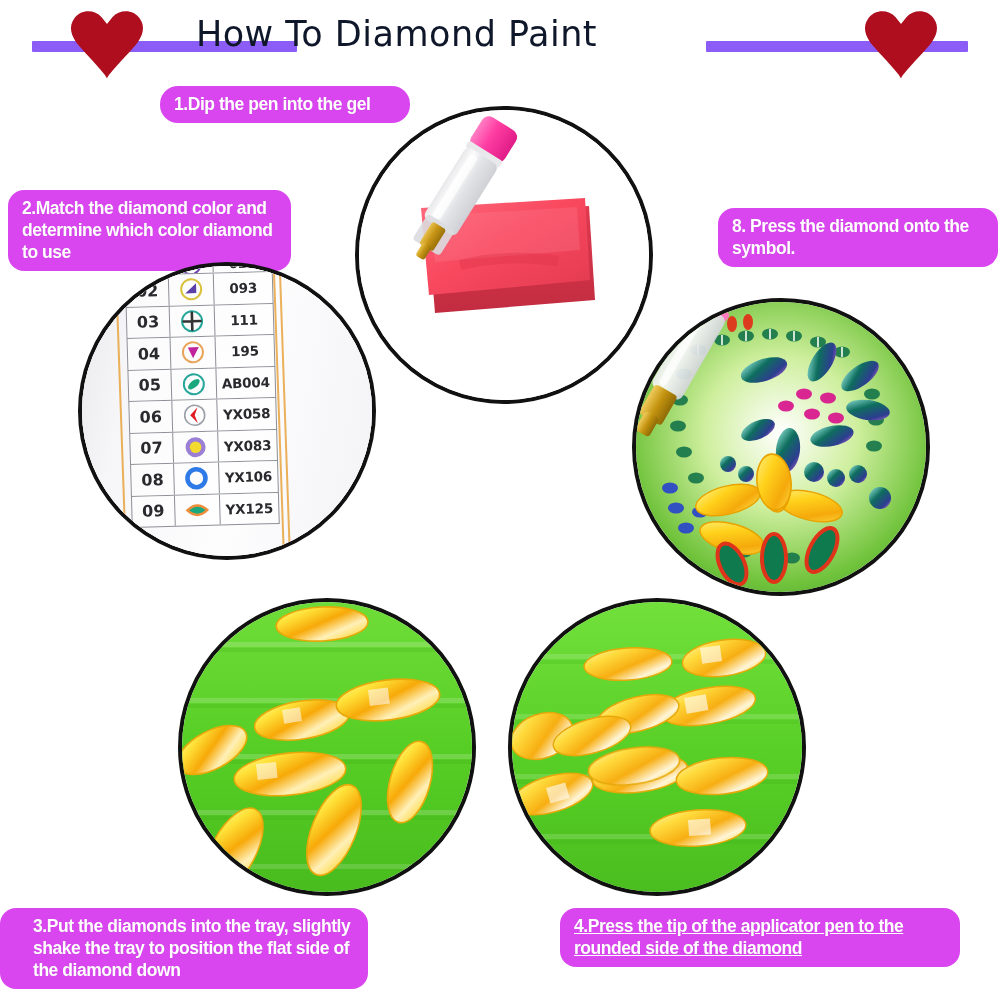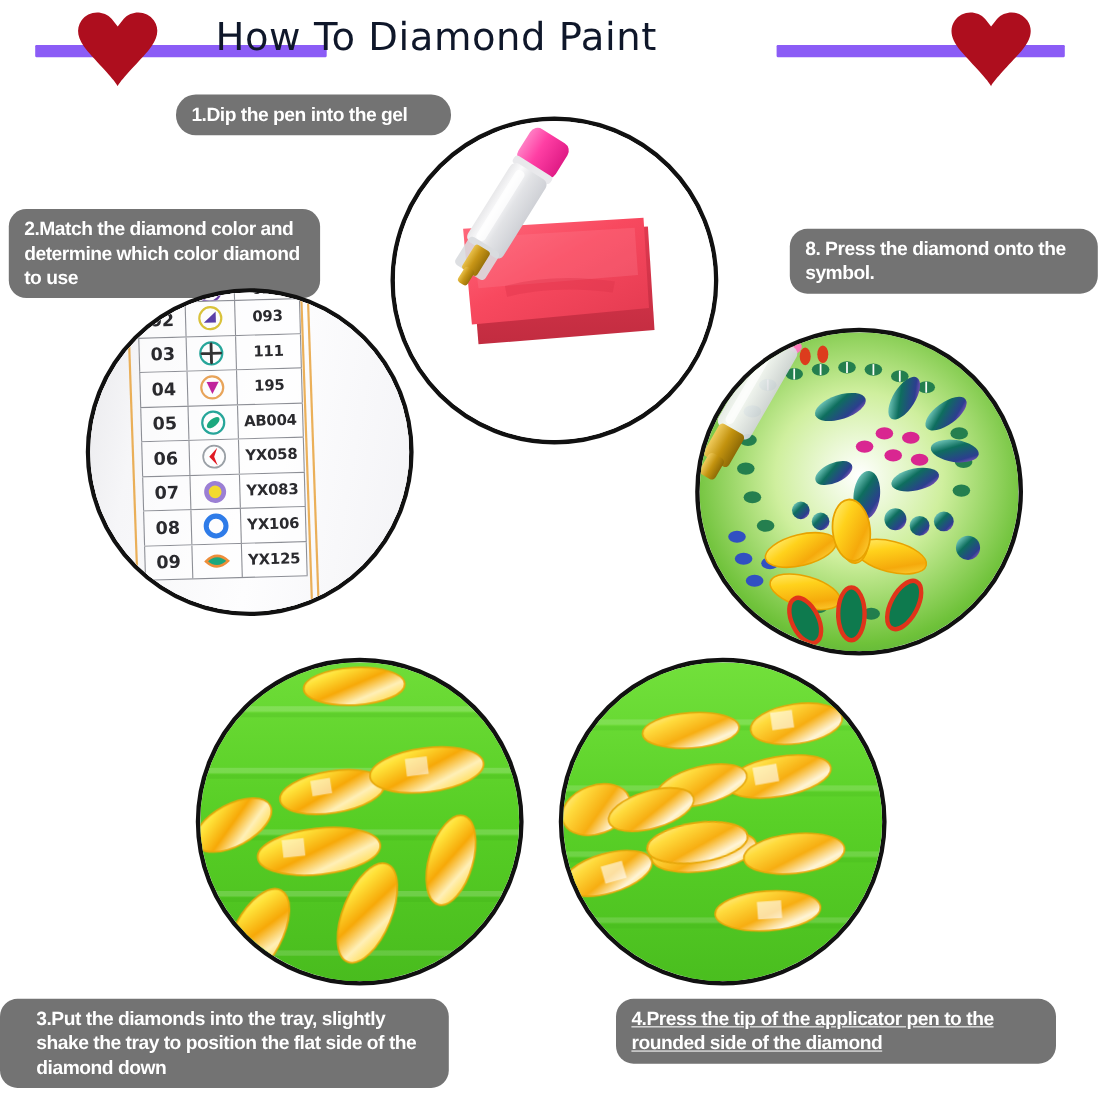--- a/index.html
+++ b/index.html
@@ -25,36 +25,36 @@
     position:absolute;left:0;top:14px;width:793px;
     text-align:center;
     font-family:"DejaVu Sans",sans-serif;
     font-size:35px;font-weight:400;letter-spacing:.5px;
     color:#0f172a;
   }
 
   
   .label{
     position:absolute;
-    background:#737373;
+    background:#d946ef;
     color:#ffffff;
     border-radius:16px;
     font-family:"Liberation Sans",sans-serif;
     font-weight:700;
     font-size:17.5px;
     line-height:22px;
     letter-spacing:-.45px;
     padding:7px 14px 8px 14px;
     box-sizing:border-box;
     text-shadow:0 0 1px rgba(0,0,0,.12);
   }
   #label1{left:160px;top:86px;width:250px;border-radius:18px;}
   #label2{left:8px;top:190px;width:283px;}
   #label5{left:718px;top:208px;width:280px;}
-  #label3{left:0px;top:908px;width:408px;padding-left:33px;}
+  #label3{left:0px;top:908px;width:368px;padding-left:33px;}
   #label4{left:560px;top:908px;width:400px;text-decoration:underline;}
 
   
   .circle{
     position:absolute;border-radius:50%;
     border:4px solid #111111;
     overflow:hidden;background:#fff;
   }
   #circle1{left:355px;top:106px;width:290px;height:290px;}
   #circle2{left:78px;top:262px;width:290px;height:290px;}

